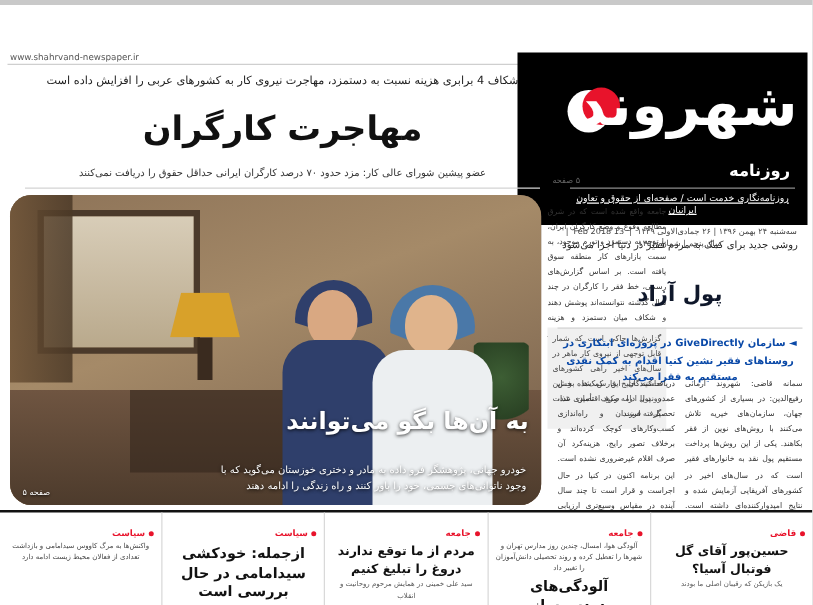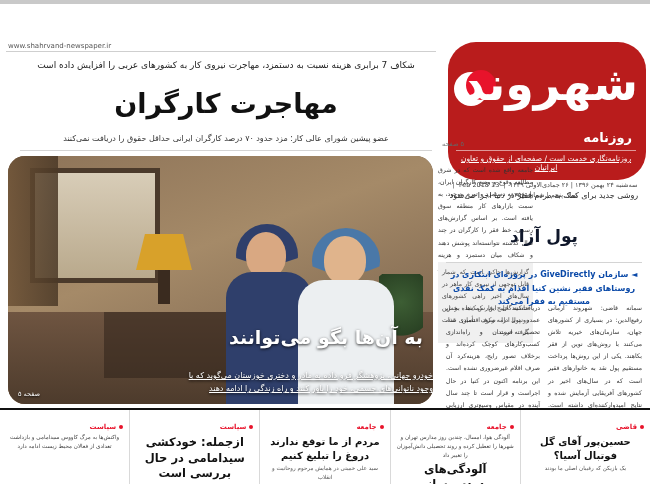--- a/index.html
+++ b/index.html
@@ -44,23 +44,22 @@
   .masthead {
     position: absolute;
     top: 30px; right: 0;
     width: 205px;
     height: 150px;
     background: #ffffff;
   }
   .masthead-inner {
     position: absolute;
     top: 8px; right: 4px;
-    width: 198px; height: 138px;
-    background: #b91c1c;
-    border-radius: 28px;
+    width: 232px; height: 138px;
+    background: #000000;
   }
   .paper-name {
     position: absolute;
     top: 14px; right: 8px;
     width: 150px;
     text-align: center;
     color: #ffffff;
     font-size: 46px;
     font-weight: bold;
     line-height: 1.25;
@@ -274,29 +273,28 @@
     bottom: 56px;
     width: 250px;
     text-align: right;
     color: #ffffff;
     font-size: 19px;
     font-weight: bold;
     text-shadow: 0 1px 3px rgba(0,0,0,.8);
   }
   .photo-deck {
     position: absolute;
-    right: 0;
+    right: 12px;
     bottom: 8px;
     width: 250px;
     text-align: right;
     color: #ffffff;
     font-size: 8px;
     line-height: 1.7;
     text-shadow: 0 1px 3px rgba(0,0,0,.9);
-    text-decoration: underline;
   }
   .photo-pageref {
     position: absolute;
     left: 10px; bottom: 6px;
     color: #ffffff;
     font-size: 6.5px;
     text-shadow: 0 1px 2px rgba(0,0,0,.9);
   }
   
   .r-kicker {
@@ -438,21 +436,21 @@
       <div class="crescent">
         <div class="c1"></div>
           <div class="c2"></div>
       </div>
       <div class="paper-name">شهروند</div>
       <div class="paper-sub">روزنامه</div>
       <div class="paper-slogan">روزنامه‌نگاری خدمت است / صفحه‌ای از حقوق و تعاون ایرانیان</div>
     </div>
   </div>
 
-  <div class="lead-kicker">شکاف 7 برابری هزینه نسبت به دستمزد، مهاجرت نیروی کار به کشورهای عربی را افزایش داده است</div>
+  <div class="lead-kicker">شکاف 4 برابری هزینه نسبت به دستمزد، مهاجرت نیروی کار به کشورهای عربی را افزایش داده است</div>
   <div class="lead-headline">مهاجرت کارگران</div>
   <div class="lead-sub">عضو پیشین شورای عالی کار: مزد حدود ۷۰ درصد کارگران ایرانی حداقل حقوق را دریافت نمی‌کنند</div>
   <div class="page-ref-1">۵ صفحه</div>
   <div class="lead-rule"></div>
 
   <div class="photo">
     <div class="ph-wall"></div>
     <div class="ph-window"></div>
     <div class="ph-curtain"></div>
     <div class="ph-lamp-shade"></div>

